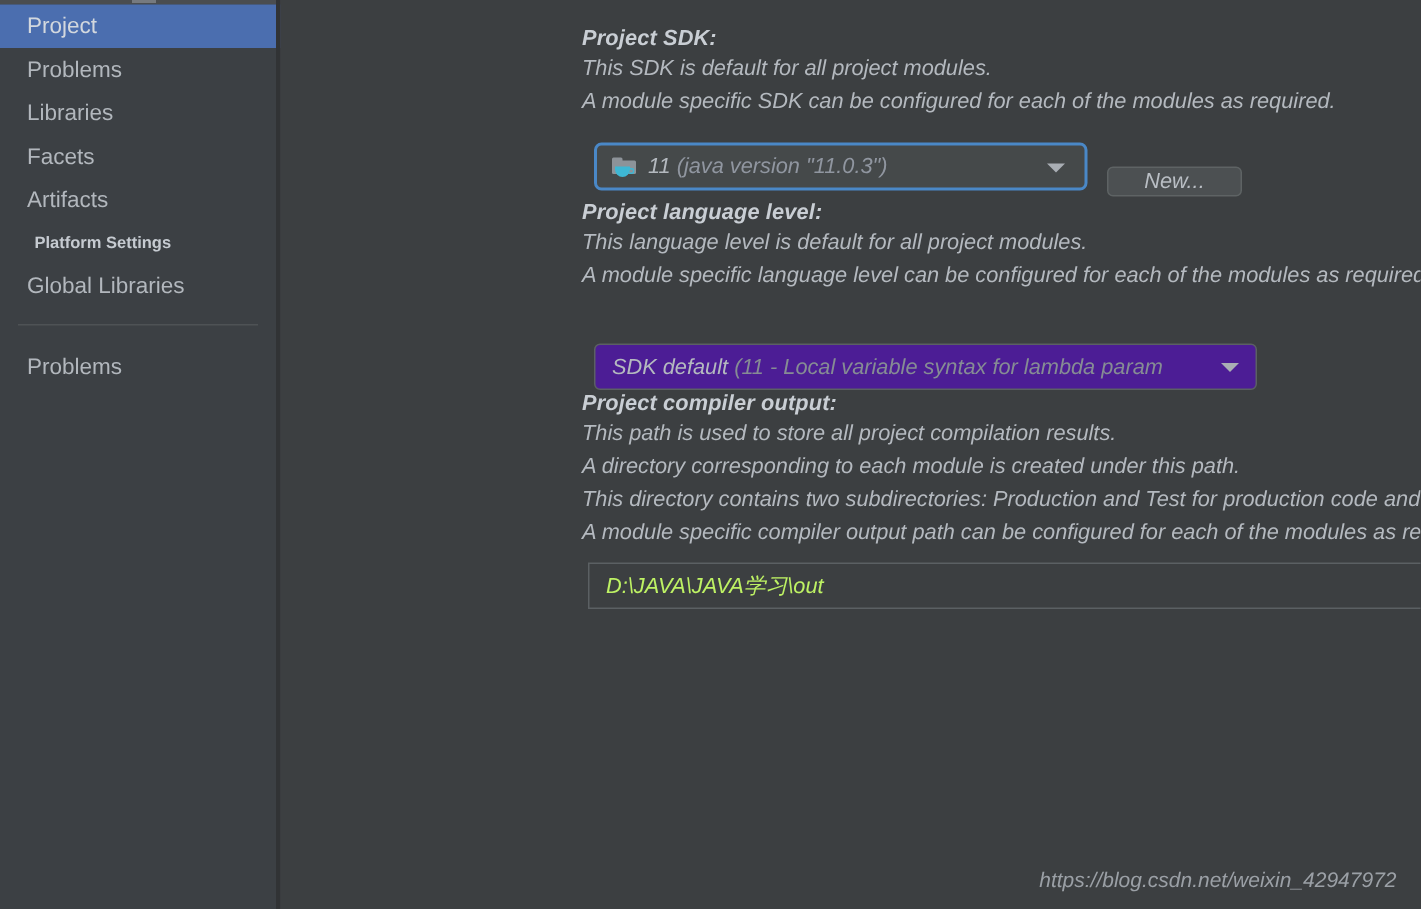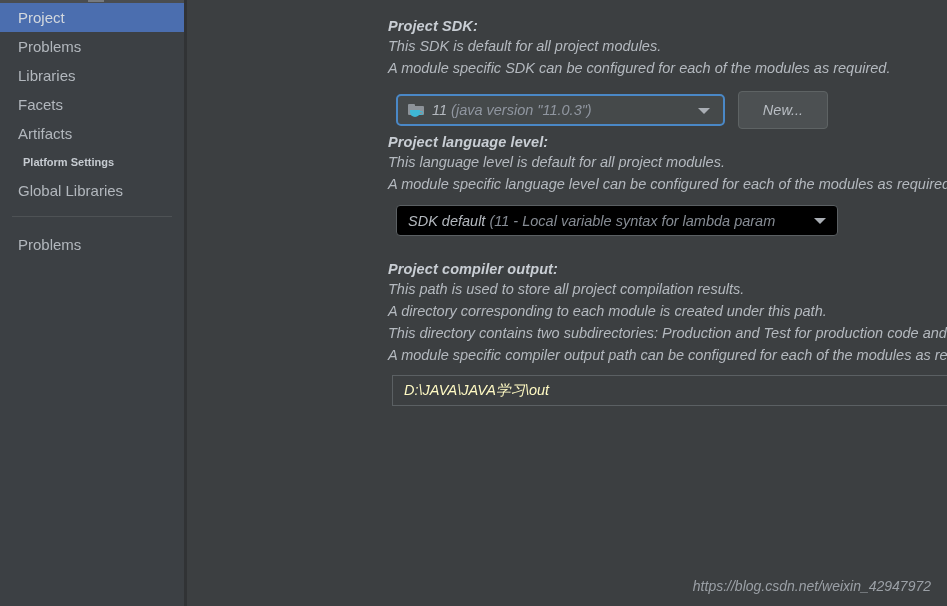--- a/index.html
+++ b/index.html
@@ -197,46 +197,48 @@
     border-top: 6px solid #a9aeb4;
   }
   .combo-sdk .arrow-down {
     position: absolute;
     right: 13px;
     top: 12px;
   }
 
   .btn {
     box-sizing: border-box;
-    height: 38px;
+    height: 20px;
     min-width: 90px;
     padding: 0 16px;
     background: #4c5052;
     border: 1px solid #5e6364;
     border-radius: 4px;
     color: #b9bec4;
     font-size: 14.5px;
     font-family: "Liberation Sans", sans-serif;
     display: flex;
     align-items: center;
     justify-content: center;
     white-space: nowrap;
+    margin-top: 20px;
   }
 
   .combo-lang {
     position: relative;
     box-sizing: border-box;
     width: 442px;
     height: 31px;
-    background: #000000;
+    background: #4c1d95;
     border: 1px solid #5b6063;
     border-radius: 4px;
     display: flex;
     align-items: center;
     padding-left: 11px;
+    margin-top: 24px;
   }
   .combo-lang .lang-text {
     font-size: 14.5px;
     color: #b4b9bf;
     white-space: nowrap;
     overflow: hidden;
     max-width: 395px;
   }
   .combo-lang .lang-text .muted {
     color: #868c94;
@@ -254,21 +256,21 @@
     width: 760px;
     height: 31px;
     background: #3c3f41;
     border: 1px solid #5b6063;
     display: flex;
     align-items: center;
     padding-left: 11px;
   }
   .path-field .path-text {
     font-size: 14.5px;
-    color: #fef9c3;
+    color: #bef264;
     white-space: nowrap;
   }
 
   .watermark {
     position: absolute;
     right: 16px;
     bottom: 12px;
     font-size: 14px;
     color: #9ba0a6;
     white-space: nowrap;

